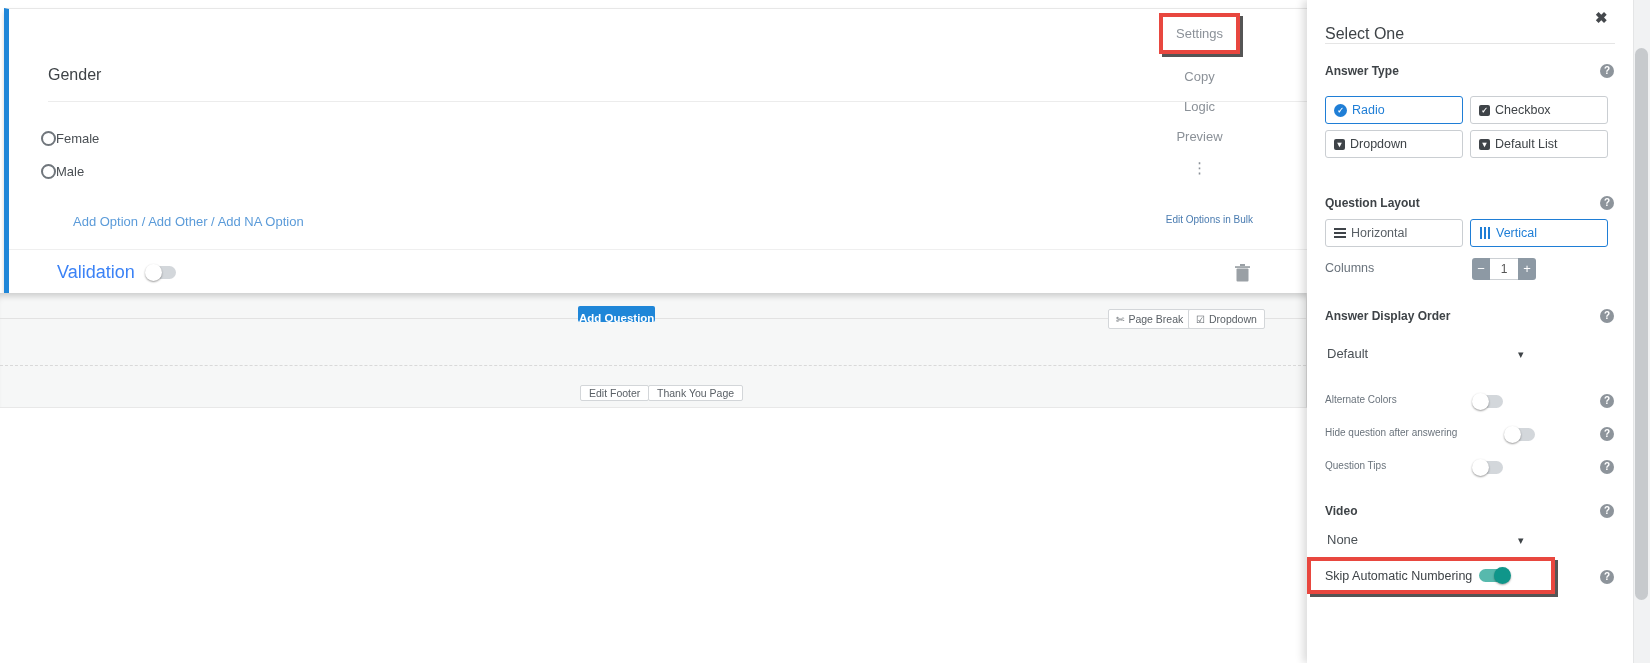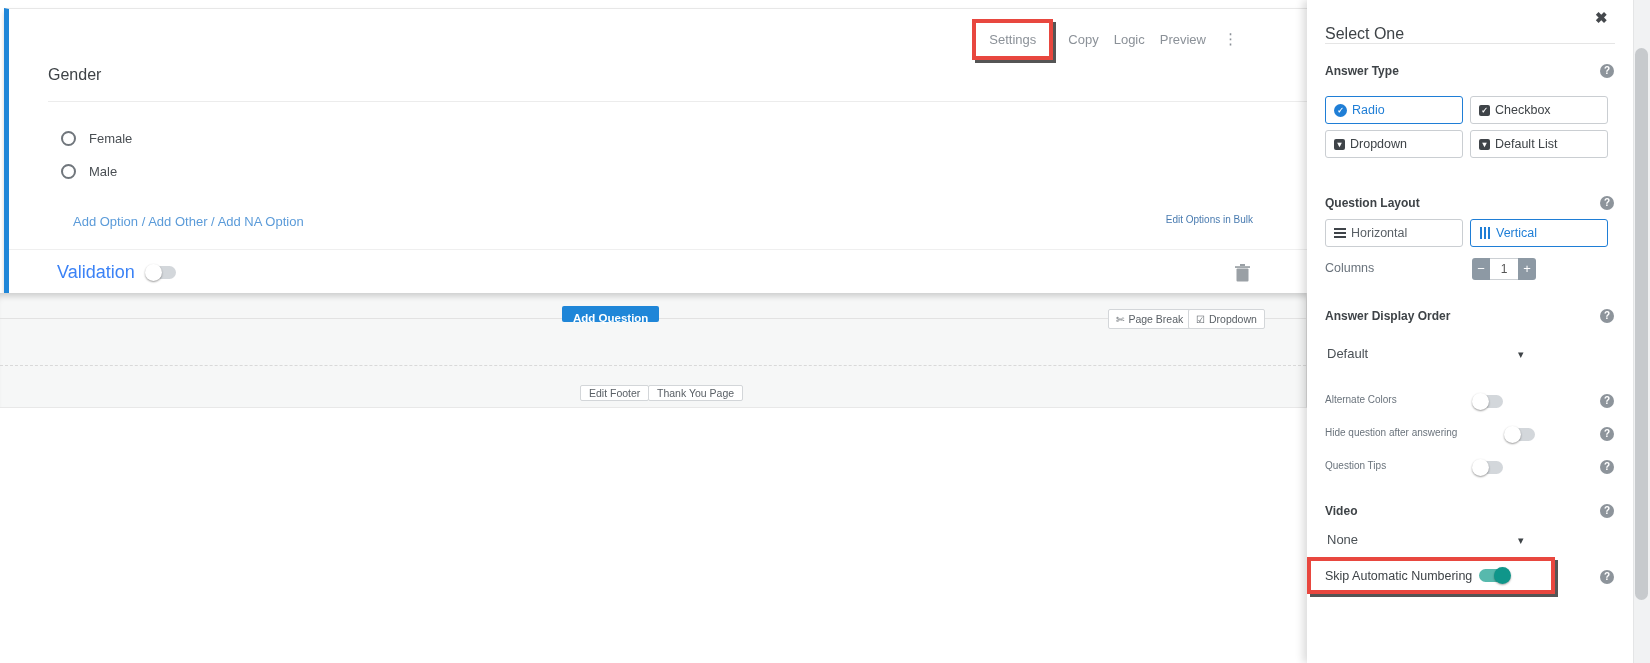--- a/index.html
+++ b/index.html
@@ -4,30 +4,30 @@
 <style>
   * { box-sizing: border-box; margin: 0; padding: 0; }
   html,body { width:1650px; height:663px; overflow:hidden; background:#fff;
               font-family:"Liberation Sans", sans-serif; position:relative; }
 
   
   .card { position:absolute; left:4px; top:8px; width:1303px; height:285px;
           background:#fff; border-top:1px solid #e7e7e7; border-left:5px solid #1f86d8;
           box-shadow:0 3px 5px -1px rgba(0,0,0,0.25); }
   .card-actions { position:absolute; top:4px; right:67px; display:flex; align-items:center;
-                  gap:15px; color:#8b9198; font-size:13px; height:52px; }
+                  gap:15px; color:#8b9198; font-size:13px; height:52px;flex-direction:column; }
   .card-actions .act { cursor:pointer; }
   .hl-box { border:4px solid #e8473f; box-shadow:3px 3px 0 rgba(55,55,55,0.85);
             padding:9px 13px; background:#fff; }
   .kebab { font-size:15px; color:#8b9198; letter-spacing:0; padding:0 2px; }
 
   .q-title { position:absolute; left:39px; top:57px; font-size:16px; color:#3e4347; }
   .q-underline { position:absolute; left:39px; right:0; top:92px; border-top:1px solid #ececec; }
 
-  .opt-row { position:absolute; left:52px; display:flex; align-items:center; gap:13px; }
+  .opt-row { position:absolute; left:32px; display:flex; align-items:center; }
   .radio-circle { width:15px; height:15px; border:2px solid #70767c; border-radius:50%; background:#fff; }
   .opt-label { font-size:13px; color:#4a4f54; }
 
   .opt-links { position:absolute; left:64px; top:205px; font-size:13px; color:#5b9bd9; }
   .opt-links span { cursor:pointer; }
   .bulk-link { position:absolute; right:54px; top:205px; font-size:10px; color:#497bb0; }
 
   .card-divider { position:absolute; left:0; right:0; top:240px; border-top:1px solid #efefef; }
   .validation-row { position:absolute; left:48px; top:253px; display:flex; align-items:center; gap:11px; }
   .validation-label { font-size:18px; color:#3b82f6; }
@@ -38,21 +38,21 @@
   .tgl .knob { position:absolute; left:-1px; top:-2px; width:17px; height:17px; border-radius:50%;
                background:#fff; box-shadow:0 1px 2px rgba(0,0,0,0.4); }
   .tgl.on { background:#57b9ad; }
   .tgl.on .knob { left:auto; right:-2px; background:#0f968a; box-shadow:0 1px 2px rgba(0,0,0,0.35); }
 
   
   .canvas { position:absolute; left:0; top:293px; width:1307px; height:115px; background:#f6f7f7;
             border-right:1px solid #ddd; border-bottom:1px solid #e8e8e8;
             box-shadow:inset 0 7px 6px -4px rgba(0,0,0,0.18); }
   .canvas-line { position:absolute; left:0; right:0; top:25px; border-top:1px solid #e2e2e2; }
-  .btn-addq { position:absolute; left:562px; top:13px; height:16px; line-height:24px; padding:0 11px;
+  .btn-addq { position:absolute; left:578px; top:13px; height:16px; line-height:24px; padding:0 1px;
               background:#1f86d8; color:#fff; font-size:11.5px; font-weight:bold; border-radius:2px; }
   .mini-btn { position:absolute; top:16px; height:20px; background:#fff; border:1px solid #d3d6d9;
               border-radius:2px; font-size:10.5px; color:#5a6066; display:flex; align-items:center;
               gap:4px; padding:0 7px; }
   .mini-btn .mi { font-size:10px; color:#5a6066; }
   .canvas-dashed { position:absolute; left:0; right:0; top:72px; border-top:1px dashed #d9d9d9; }
   .footer-btn { position:absolute; top:92px; height:16px; background:#fff; border:1px solid #d3d6d9;
                 border-radius:2px; font-size:10.5px; color:#5a6066; display:flex; align-items:center; padding:0 8px; }
 
   

